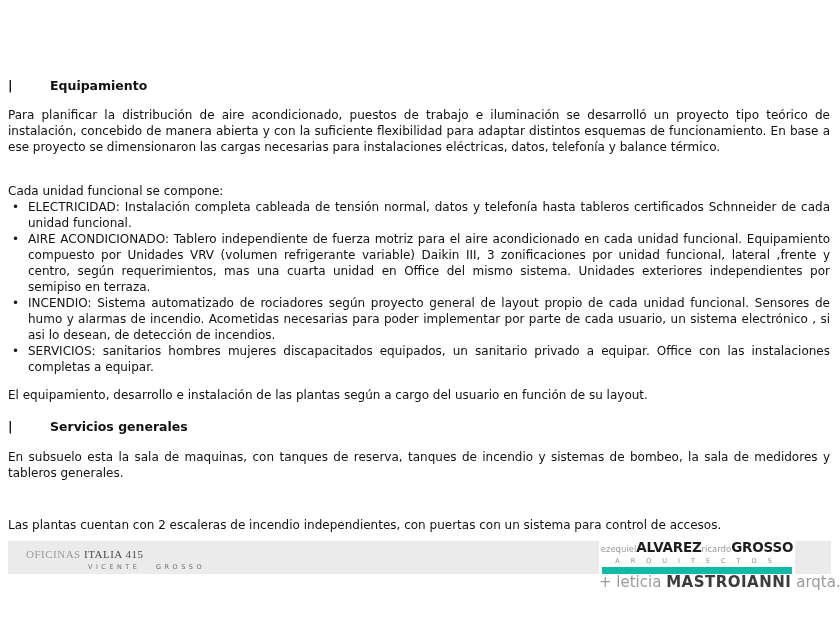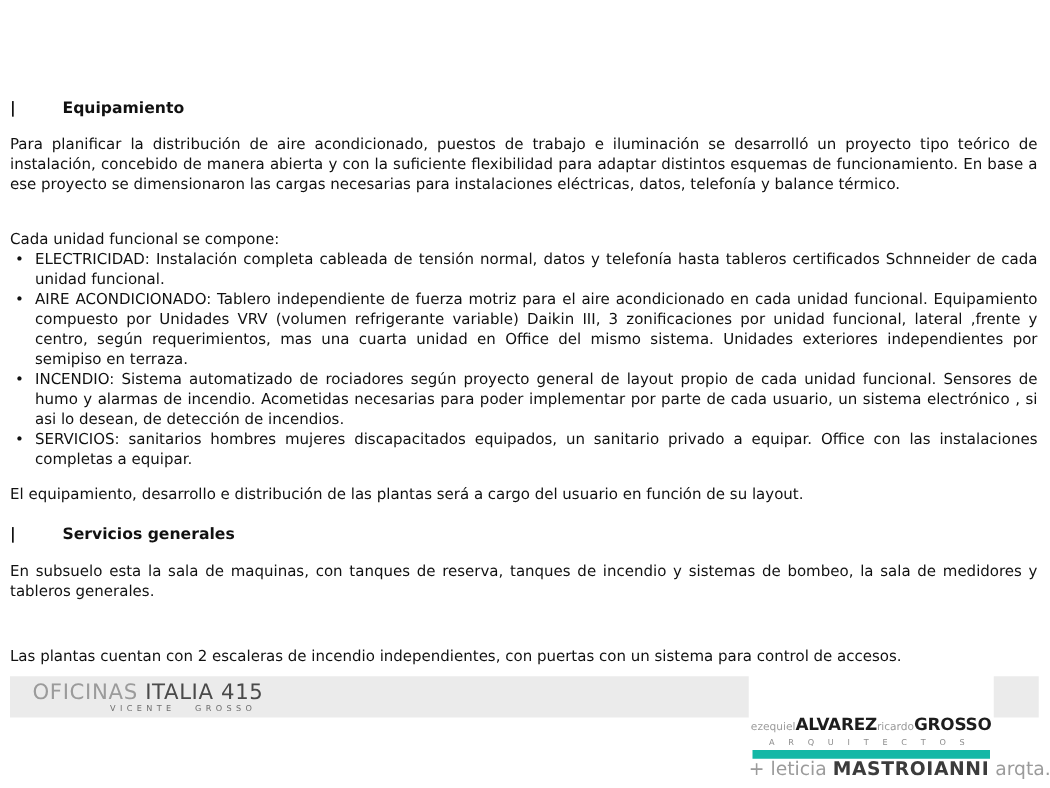--- a/index.html
+++ b/index.html
@@ -58,24 +58,25 @@
   
   .footer-band {
     position: absolute;
     left: 8px; top: 541px;
     width: 823px; height: 33px;
     background: #ebebeb;
   }
   .brand {
     position: absolute;
     left: 26px; top: 545px;
-    font-size: 17px;
+    font-size: 11px;
     line-height: 18px;
     letter-spacing: 0.5px;
     white-space: nowrap;
+    font-family: Liberation Serif, serif;
   }
   .brand-light { color: #9b9b9b; }
   .brand-dark  { color: #4a4a4a; }
   .brand-sub {
     position: absolute;
     left: 88px; top: 563px;
     font-size: 6.5px;
     letter-spacing: 3.5px;
     word-spacing: 10px;
     color: #6f6f6f;
@@ -86,21 +87,20 @@
     left: 599px; top: 536px;
     width: 196px; height: 47px;
     background: #ffffff;
     text-align: center;
     box-sizing: border-box;
     padding-top: 3px;
   }
   .arch-names {
     white-space: nowrap;
     line-height: 15px;
-    margin-top: 32px;
   }
   .arch-first {
     font-size: 8.5px;
     color: #9b9b9b;
   }
   .arch-last {
     font-size: 13.5px;
     font-weight: bold;
     color: #1d1d1d;
     letter-spacing: -0.2px;
@@ -154,21 +154,21 @@
       <li>
         <span class="marker">•</span>
         <span>INCENDIO: Sistema automatizado de rociadores según proyecto general de layout propio de cada unidad funcional. Sensores de humo y alarmas de incendio. Acometidas necesarias para poder implementar por parte de cada usuario, un sistema electrónico , si asi lo desean, de detección de incendios.</span>
       </li>
       <li>
         <span class="marker">•</span>
         <span>SERVICIOS: sanitarios hombres mujeres discapacitados equipados, un sanitario privado a equipar. Office con las instalaciones completas a equipar.</span>
       </li>
     </ul>
 
-    <p class="para single">El equipamiento, desarrollo e distribución de las plantas será a cargo del usuario en función de su layout.</p>
+    <p class="para single">El equipamiento, desarrollo e instalación de las plantas según a cargo del usuario en función de su layout.</p>
 
     <div class="heading heading2-gap">
       <span class="pipe">|</span>
       <span>Servicios generales</span>
     </div>
 
     <p class="para">En subsuelo esta la sala de maquinas, con tanques de reserva, tanques de incendio y sistemas de bombeo, la sala de medidores y tableros generales.</p>
 
     <p class="para single last-para">Las plantas cuentan con 2 escaleras de incendio independientes, con puertas con un sistema para control de accesos.</p>
 

